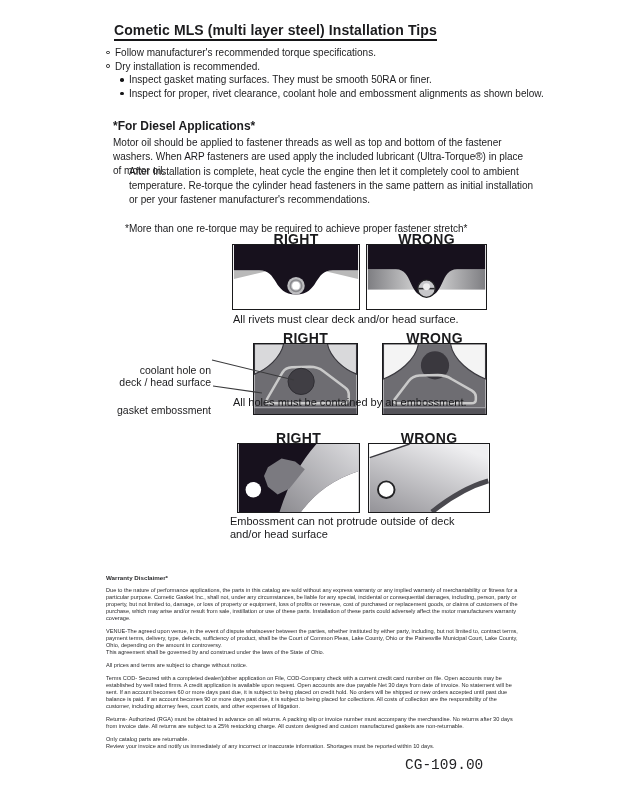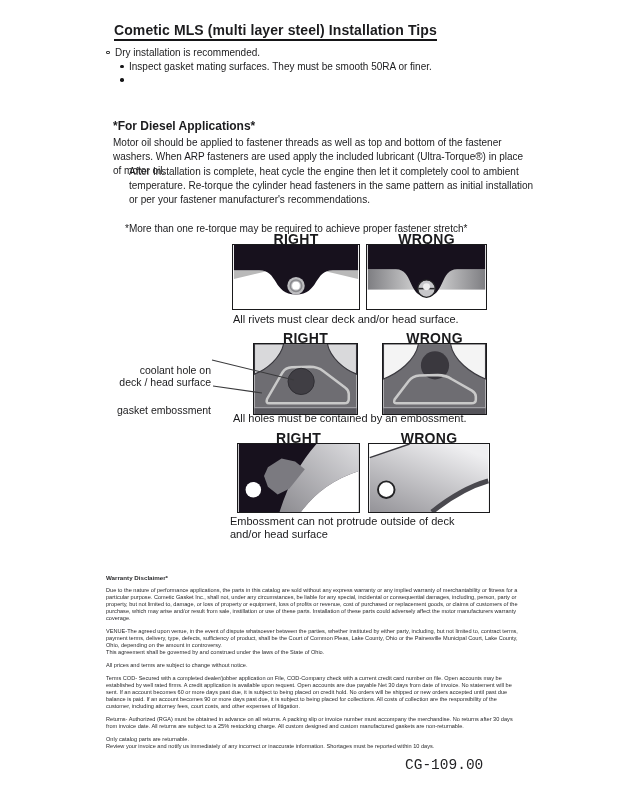--- a/index.html
+++ b/index.html
@@ -39,31 +39,33 @@
   .overlay { left:0; top:0; width:618px; height:800px; pointer-events:none; }
 </style>
 </head>
 <body>
 
 <div class="abs title">Cometic MLS (multi layer steel) Installation Tips</div>
 
 <div class="abs bullets">
   <div class="b-item">
     <span class="marker"></span>
+    <span>Follow manufacturer's recommended torque specifications.</span>
   </div>
   <div class="b-item">
     <span class="marker"></span>
     <span>Dry installation is recommended.</span>
   </div>
   <div class="sb-item">
     <span class="marker"></span>
     <span>Inspect gasket mating surfaces.  They must be smooth 50RA or finer.</span>
   </div>
   <div class="sb-item">
     <span class="marker"></span>
+    <span>Inspect for proper, rivet clearance, coolant hole and embossment alignments as shown below.</span>
   </div>
 </div>
 
 <div class="abs diesel-h">*For Diesel Applications*</div>
 <div class="abs para para1">Motor oil should be applied to fastener threads as well as top and bottom of the fastener washers. When ARP fasteners are used apply the included lubricant (Ultra-Torque®) in place of motor oil.</div>
 <div class="abs para para2">After Installation is complete, heat cycle the engine then let it completely cool to ambient temperature. Re-torque the cylinder head fasteners in the same pattern as initial installation or per your fastener manufacturer's recommendations.</div>
 <div class="abs para note">*More than one re-torque may be required to achieve proper fastener stretch*</div>
 
 <div class="abs rw-label" style="left:232px; top:231px; width:128px;">RIGHT</div>
 <div class="abs rw-label" style="left:366px; top:231px; width:121px;">WRONG</div>
@@ -126,21 +128,21 @@
     <rect x="0" y="0" width="105" height="72" fill="#6e6d72"></rect>
     <rect x="0" y="66" width="105" height="6" fill="#55545a"></rect>
     <line x1="0" y1="65.5" x2="105" y2="65.5" stroke="#a8a8ac" stroke-width="1"></line>
     <path d="M0,0 H36 C33,17 15,30 0,36 Z" fill="#f4f4f4" stroke="#3a393f" stroke-width="1.2"></path>
     <path d="M105,0 H69 C72,17 90,30 105,36 Z" fill="#f4f4f4" stroke="#3a393f" stroke-width="1.2"></path>
     <circle cx="53" cy="22" r="14.5" fill="#3a383e"></circle>
     <path d="M13,61 Q10,61 11.5,57 L26,38 Q30,33 37,32.5 L56,32 Q64,32 70,36 L91,48 Q95,50.5 95,54 L95,57 Q95,61 90.5,61 Z" fill="none" stroke="#c9c9c9" stroke-width="2.6"></path>
   </svg>
 </div>
 
-<div class="abs caption" style="left:233px; top:412px;">All holes must be contained by an embossment.</div>
+<div class="abs caption" style="left:233px; top:396px;">All holes must be contained by an embossment.</div>
 
 <div class="abs rw-label" style="left:237px; top:430px; width:123px;">RIGHT</div>
 <div class="abs rw-label" style="left:368px; top:430px; width:122px;">WRONG</div>
 
 <div class="abs panel" style="left:237px; top:443px; width:123px; height:70px;">
   <svg viewBox="0 0 123 70">
     <defs>
       <linearGradient id="bandGradR" x1="1" y1="0" x2="0" y2="1">
         <stop offset="0" stop-color="#dcdcdf"></stop>
         <stop offset="1" stop-color="#8c8b90"></stop>

